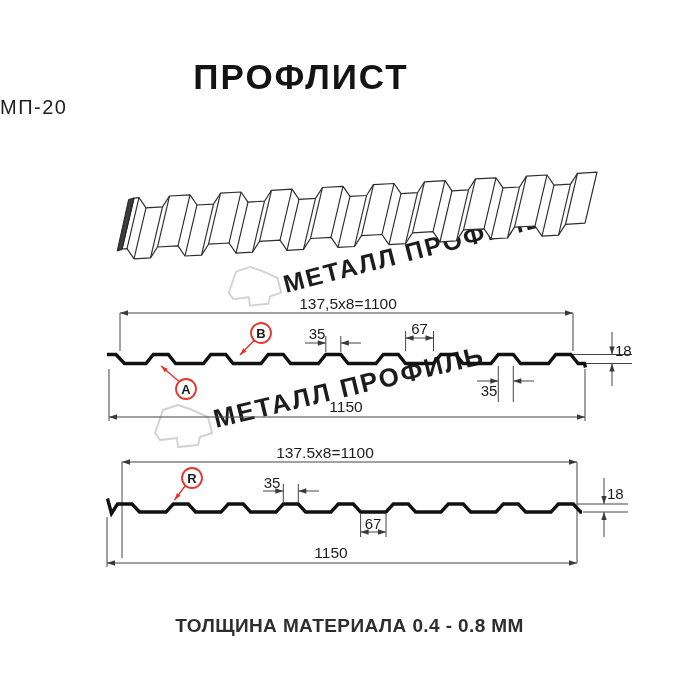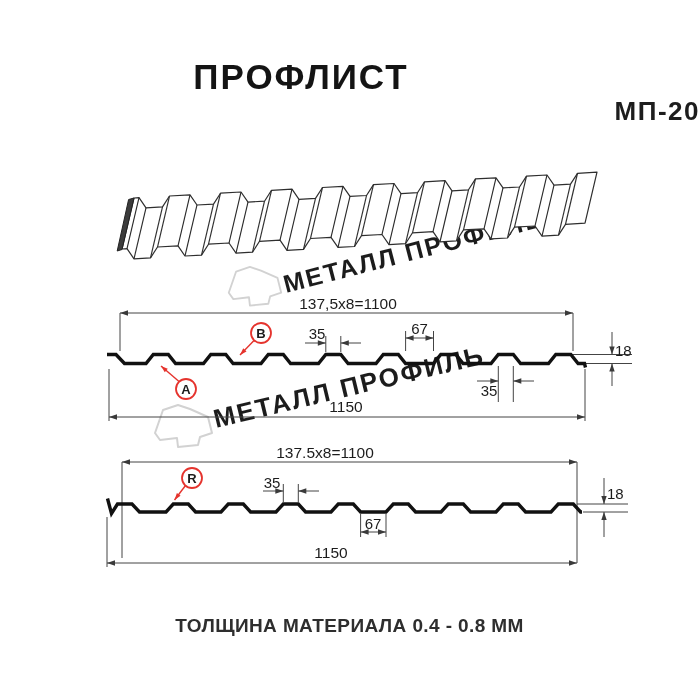--- a/index.html
+++ b/index.html
@@ -1,21 +1,21 @@
 <!DOCTYPE html>
 <html><head>
 <meta charset="utf-8">
 <style>
   html,body{margin:0;padding:0;}
   body{width:700px;height:700px;background:#ffffff;position:relative;overflow:hidden;
        font-family:"Liberation Sans", sans-serif;}
   .title{position:absolute;left:0;top:57px;width:602px;text-align:center;
          font-size:35px;font-weight:bold;letter-spacing:2px;color:#141414;}
-  .subtitle{position:absolute;left:0;top:96px;width:700px;text-align:right;
-            font-size:26px;font-weight:bold;letter-spacing:1.5px;color:#1d1d1d;}
+  .subtitle{position:absolute;left:0;top:96px;width:700px;text-align:left;
+            font-size:20px;font-weight:normal;letter-spacing:1.5px;color:#1d1d1d;}
   .footer{position:absolute;left:0;top:615px;width:699px;text-align:center;
           font-size:19px;font-weight:bold;letter-spacing:0.4px;color:#2e2e2e;}
   svg{position:absolute;left:0;top:0;}
   svg text{font-family:"Liberation Sans", sans-serif;fill:#1c1c1c;}
   .dimtxt{font-size:15.5px;}
   .dimtxt-s{font-size:15px;}
   .lbl{font-size:13px;font-weight:bold;}
   .wmtext{font-weight:bold;letter-spacing:2px;}
 </style>
 </head>

